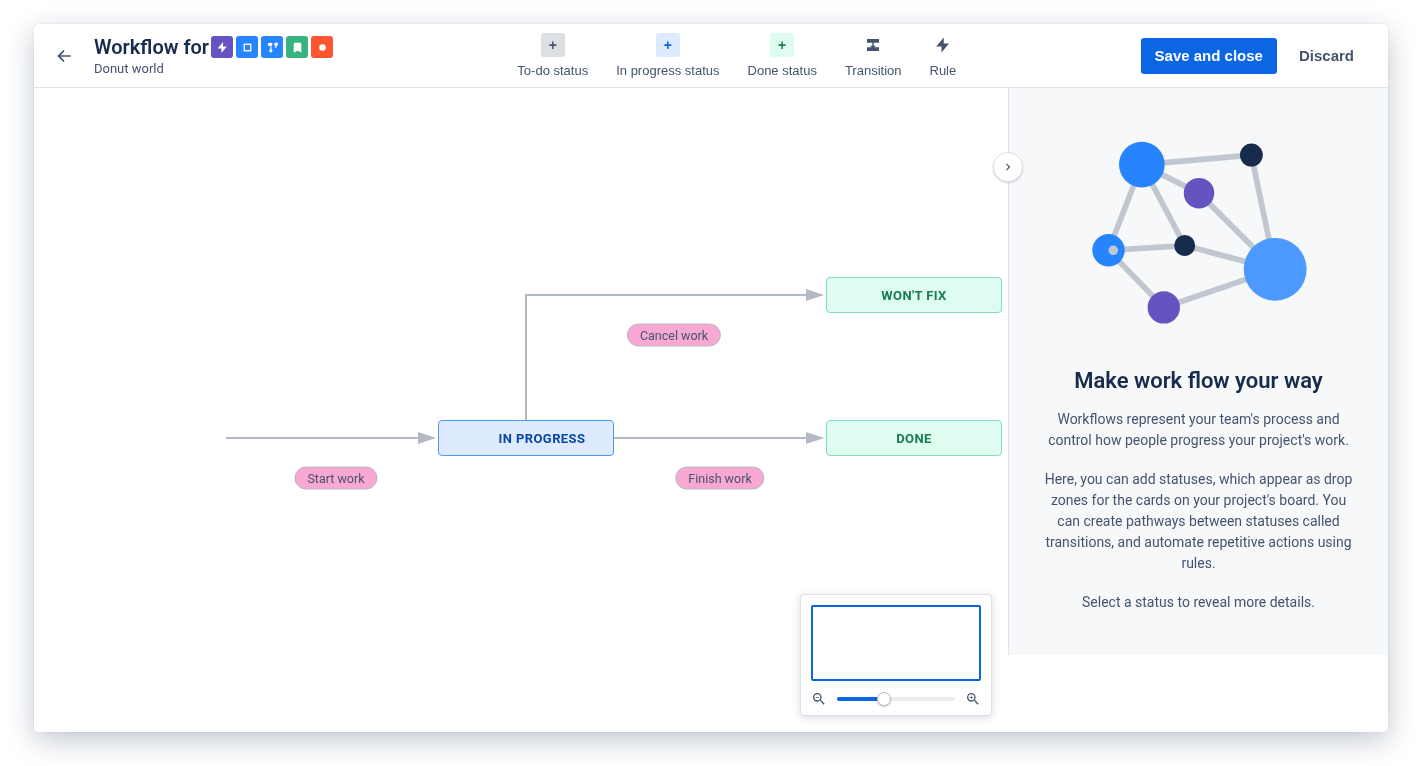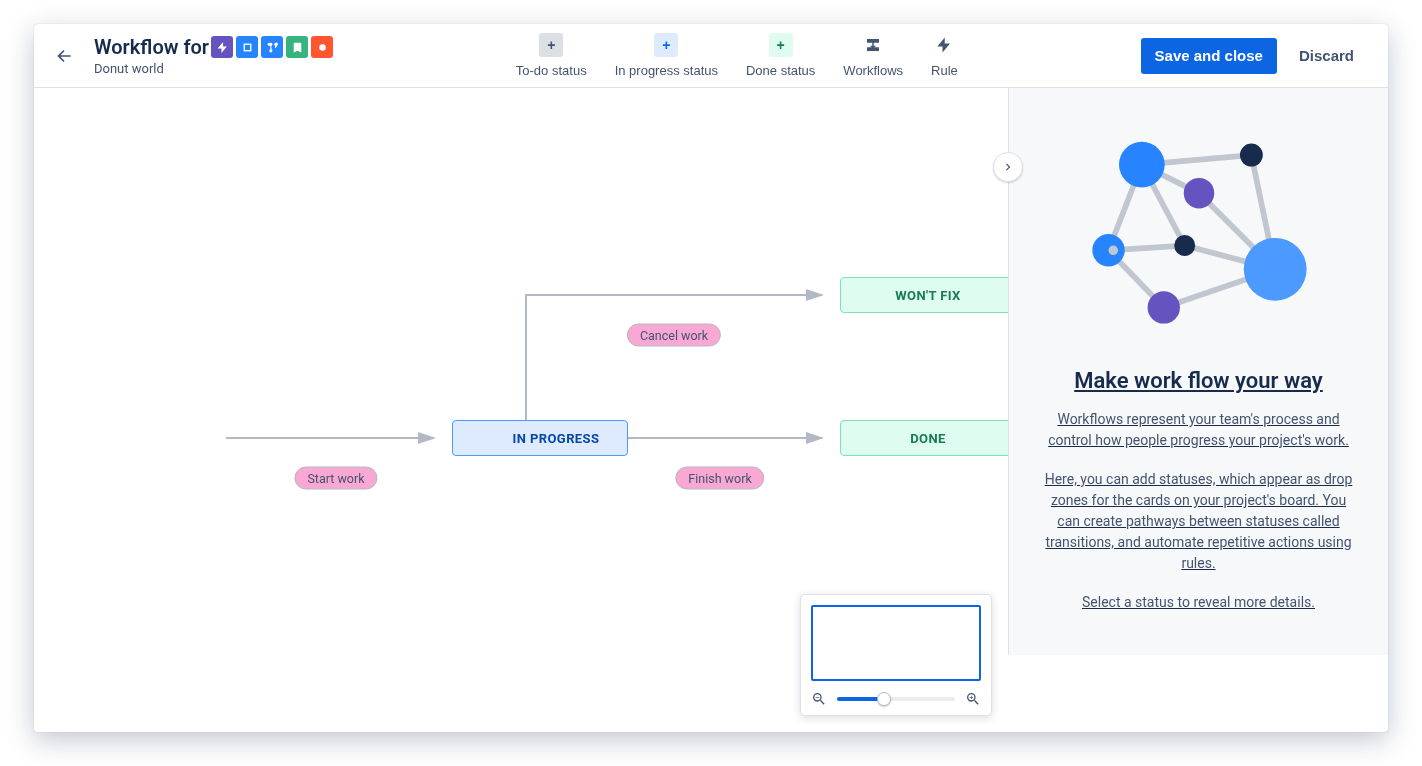--- a/index.html
+++ b/index.html
@@ -75,31 +75,31 @@
   .sidepanel {
     width:380px; background:var(--bg-subtle); border-left:1px solid var(--border);
     padding:48px 32px 24px; text-align:center; overflow:auto;
   }
   .panel-collapse {
     position:absolute; top:64px; left:-15px;
     width:30px;height:30px;border-radius:50%;background:#fff;border:1px solid var(--border);
     display:flex;align-items:center;justify-content:center;cursor:pointer;
     box-shadow:0 1px 2px rgba(9,30,66,0.2); z-index:5;
   }
-  .side-wrap{position:relative;text-decoration:underline;}
+  .side-wrap{position:relative;}
 
   .sp-title{font-size:22px;font-weight:600;margin:28px 0 16px;}
   .sp-para{font-size:14px;color:var(--subtle);line-height:1.5;margin:0 0 18px;}
 
   
   .node {
     position:absolute; width:176px; height:36px; border-radius:4px;
     display:flex;align-items:center;justify-content:center;
     font-size:13px; font-weight:700; letter-spacing:.4px;
-    border:1.5px solid; cursor:move;margin-left:14px;
+    border:1.5px solid; cursor:move;
   }
   .node-todo { background:var(--gray-chip-bg); border-color:var(--gray-chip-border); color:#44546F; }
   .node-inprog { background:var(--blue-pale-bg); border-color:var(--blue-pale-border); color:#0747A6; }
   .node-done { background:var(--green-chip-bg); border-color:var(--green-chip-border); color:var(--green-text); }
 
   .edge-label {
     position:absolute;
     background:#f9a8d4; border:1.5px solid var(--gray-chip-border); color:#44546F;
     border-radius:14px; padding:3px 12px; font-size:12.5px; cursor:pointer;
     transform:translate(-50%,-50%);
@@ -180,21 +180,21 @@
           <span class="tool-icon" style="background: rgb(223, 252, 240); color: rgb(23, 125, 82);">+</span>
           <span>Done status</span>
         </button>
         <button class="tool-item">
           <span class="tool-icon" style="background: transparent; color: rgb(68, 84, 111);">
             <svg width="18" height="18" viewBox="0 0 24 24">
               <path fill="currentColor" d="M4 4h16v5H4zM4 15h16v5H4zM11 9h2v6h-2z"></path>
               <path fill="currentColor" d="M8 13l4 4 4-4z"></path>
             </svg>
           </span>
-          <span>Workflows</span>
+          <span>Transition</span>
         </button>
         <button class="tool-item">
           <span class="tool-icon" style="background: transparent; color: rgb(68, 84, 111);">
             <svg width="18" height="18" viewBox="0 0 24 24">
               <path fill="currentColor" d="M13 2L3 14h7v8l10-12h-7z"></path>
             </svg>
           </span>
           <span>Rule</span>
         </button>
       </div>

